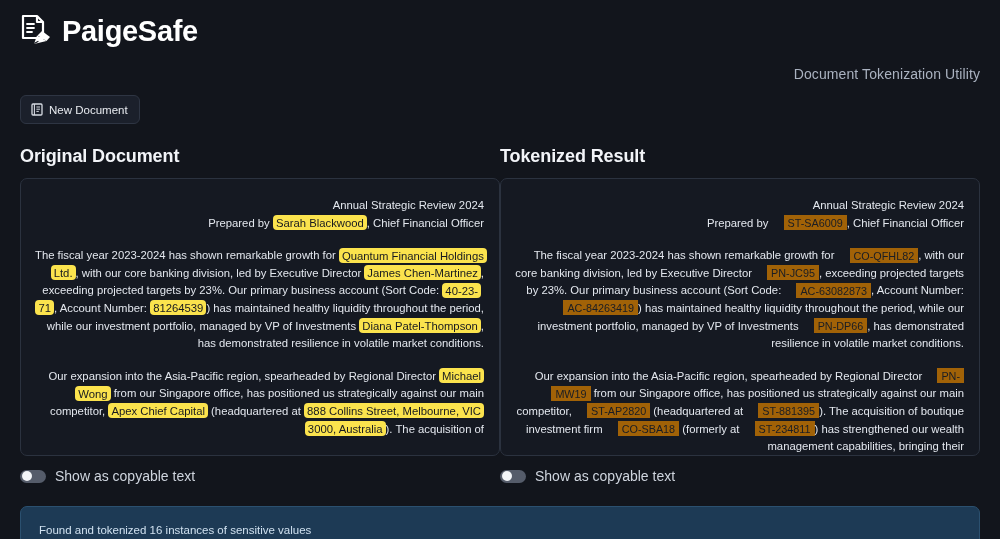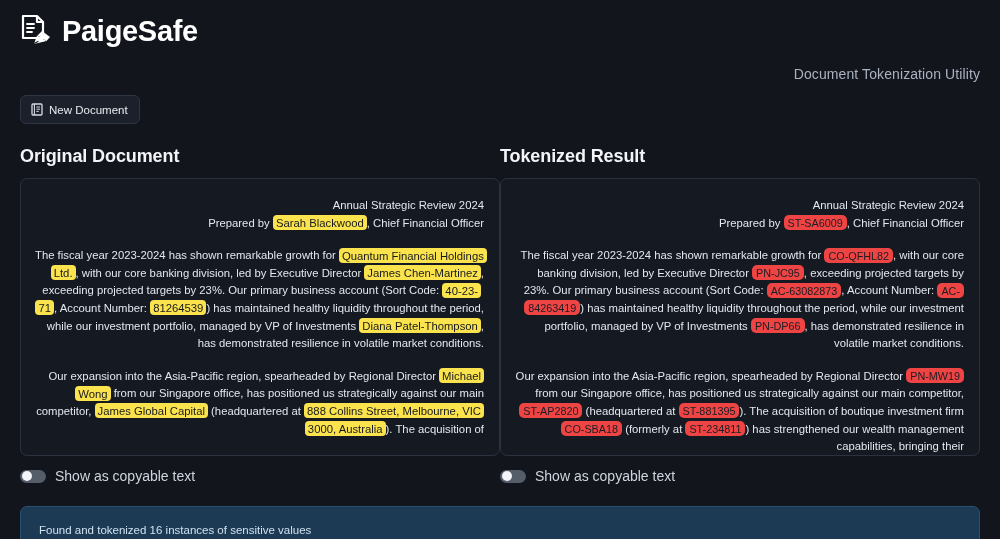--- a/index.html
+++ b/index.html
@@ -89,26 +89,27 @@
 
   mark.hl {
     background: #fbe34d;
     color: #17191f;
     padding: 1.5px 3px;
     border-radius: 4px;
     box-decoration-break: clone;
     -webkit-box-decoration-break: clone;
   }
   span.tok {
-    background: #ef4444;
+    background: #a16207;
     color: #1a1d24;
     padding: 1.5px 4px;
-    border-radius: 5px;
+    border-radius: 0;
     font-size: 10.8px;
     box-decoration-break: clone;
+    margin-left: 12px;
     -webkit-box-decoration-break: clone;
   }
 
   
   .toggle-row {
     display: flex;
     align-items: center;
     gap: 9px;
     margin-top: 12px;
     cursor: pointer;
@@ -185,21 +186,21 @@
 
     <div class="panel-col">
       <div class="panel-heading">Original Document</div>
       <div class="panel-box">
         <div class="doc-text">
           <p>
               <span class="meta-line">Annual Strategic Review 2024</span>
               <span class="meta-line">Prepared by <mark class="hl">Sarah Blackwood</mark>, Chief Financial Officer</span>
             </p>
           <p>The fiscal year 2023-2024 has shown remarkable growth for <mark class="hl">Quantum Financial Holdings Ltd.</mark>, with our core banking division, led by Executive Director <mark class="hl">James Chen-Martinez</mark>, exceeding projected targets by 23%. Our primary business account (Sort Code: <mark class="hl">40-23-71</mark>, Account Number: <mark class="hl">81264539</mark>) has maintained healthy liquidity throughout the period, while our investment portfolio, managed by VP of Investments <mark class="hl">Diana Patel-Thompson</mark>, has demonstrated resilience in volatile market conditions.</p>
-          <p>Our expansion into the Asia-Pacific region, spearheaded by Regional Director <mark class="hl">Michael Wong</mark> from our Singapore office, has positioned us strategically against our main competitor, <mark class="hl">James Global Capital</mark> (headquartered at <mark class="hl">888 Collins Street, Melbourne, VIC 3000, Australia</mark>). The acquisition of</p>
+          <p>Our expansion into the Asia-Pacific region, spearheaded by Regional Director <mark class="hl">Michael Wong</mark> from our Singapore office, has positioned us strategically against our main competitor, <mark class="hl">Apex Chief Capital</mark> (headquartered at <mark class="hl">888 Collins Street, Melbourne, VIC 3000, Australia</mark>). The acquisition of</p>
         </div>
       </div>
       <div class="toggle-row">
         <span class="switch">
             <span class="knob"></span>
           </span>
         <span class="toggle-label">Show as copyable text</span>
       </div>
     </div>
 

